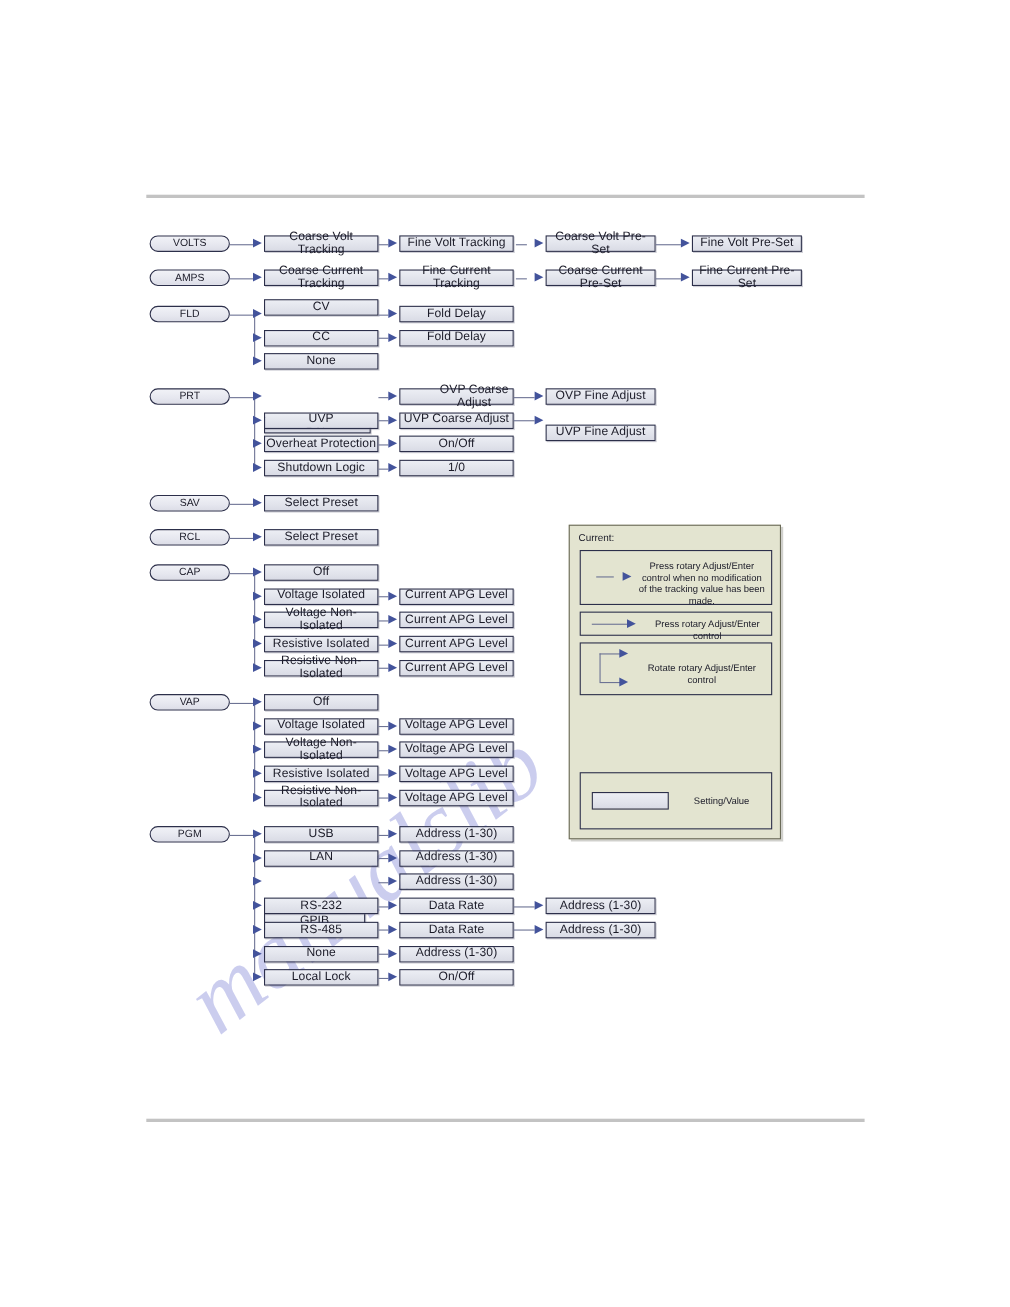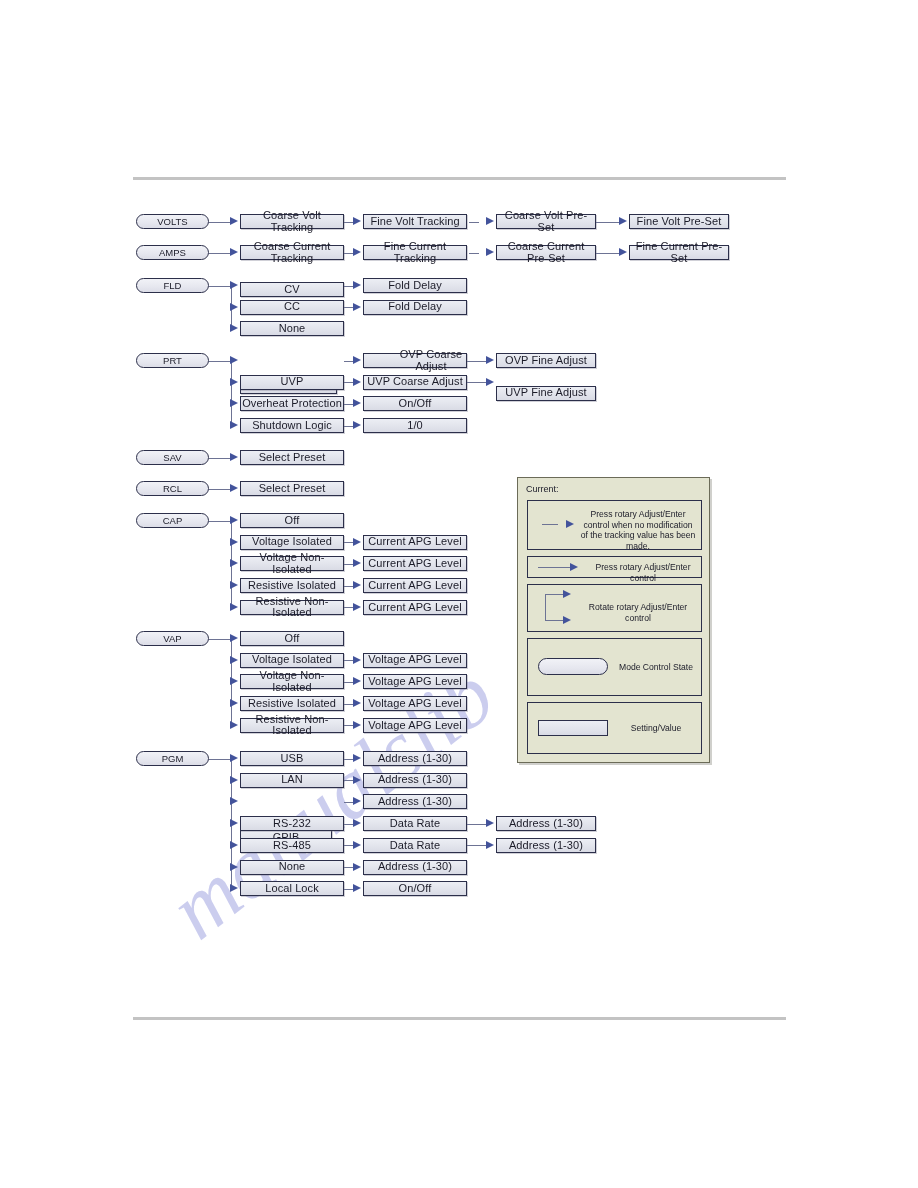--- a/index.html
+++ b/index.html
@@ -141,21 +141,21 @@
       <div class="arrow" style="left: 486px; top: 248px;"></div>
       <div class="node" style="left: 496px; top: 245px; width: 100px; height: 15px;">Coarse Current Pre-Set</div>
       <div class="hline" style="left: 596px; top: 252.5px; width: 23px;"></div>
       <div class="arrow" style="left: 619px; top: 248px;"></div>
       <div class="node" style="left: 629px; top: 245px; width: 100px; height: 15px;">Fine Current Pre-Set</div>
       <div class="pill" style="left: 136px; top: 278px; width: 73px; height: 15px;">FLD</div>
       <div class="hline" style="left: 209px; top: 285.5px; width: 22px;"></div>
       <div class="vline" style="left: 231px; top: 285.5px; height: 43.4px;"></div>
       <div class="hline" style="left: 231px; top: 285.5px;"></div>
       <div class="arrow" style="left: 230px; top: 281px;"></div>
-      <div class="node" style="left: 240px; top: 282px; width: 104px; height: 15px;">CV</div>
+      <div class="node" style="left: 240px; top: 272px; width: 104px; height: 15px;">CV</div>
       <div class="hline" style="left: 344px; top: 285.5px; width: 9px;"></div>
       <div class="arrow" style="left: 353px; top: 281px;"></div>
       <div class="node" style="left: 363px; top: 278px; width: 104px; height: 15px;">Fold Delay</div>
       <div class="hline" style="left: 231px; top: 307.2px;"></div>
       <div class="arrow" style="left: 230px; top: 302.7px;"></div>
       <div class="node" style="left: 240px; top: 299.7px; width: 104px; height: 15px;">CC</div>
       <div class="hline" style="left: 344px; top: 307.2px; width: 9px;"></div>
       <div class="arrow" style="left: 353px; top: 302.7px;"></div>
       <div class="node" style="left: 363px; top: 299.7px; width: 104px; height: 15px;">Fold Delay</div>
       <div class="hline" style="left: 231px; top: 328.9px;"></div>
@@ -334,24 +334,20 @@
 
     <div class="legend-item li3">
       <div class="vline" style="left:17px;top:9px;height:26px;"></div>
       <div class="hline" style="left:17px;top:9px;width:20px;"></div>
       <div class="hline" style="left:17px;top:35px;width:20px;"></div>
       <div class="arrow" style="left:35px;top:4.5px;"></div>
       <div class="arrow" style="left:35px;top:30.5px;"></div>
       <div class="legend-text" style="left:50px;top:17px;width:120px;">Rotate rotary Adjust/Enter control</div>
     </div>
 
-    <div class="legend-item li4">
-      <div class="legend-pill" style="left:10px;top:19px;width:70px;height:17px;"></div>
-      <div class="legend-text" style="left:88px;top:23px;width:80px;">Mode Control State</div>
-    </div>
 
     <div class="legend-item li5">
       <div class="legend-box" style="left:10px;top:17px;width:70px;height:16px;"></div>
       <div class="legend-text" style="left:88px;top:20px;width:80px;">Setting/Value</div>
     </div>
   </div>
 
 </div>
 
 </body></html>

